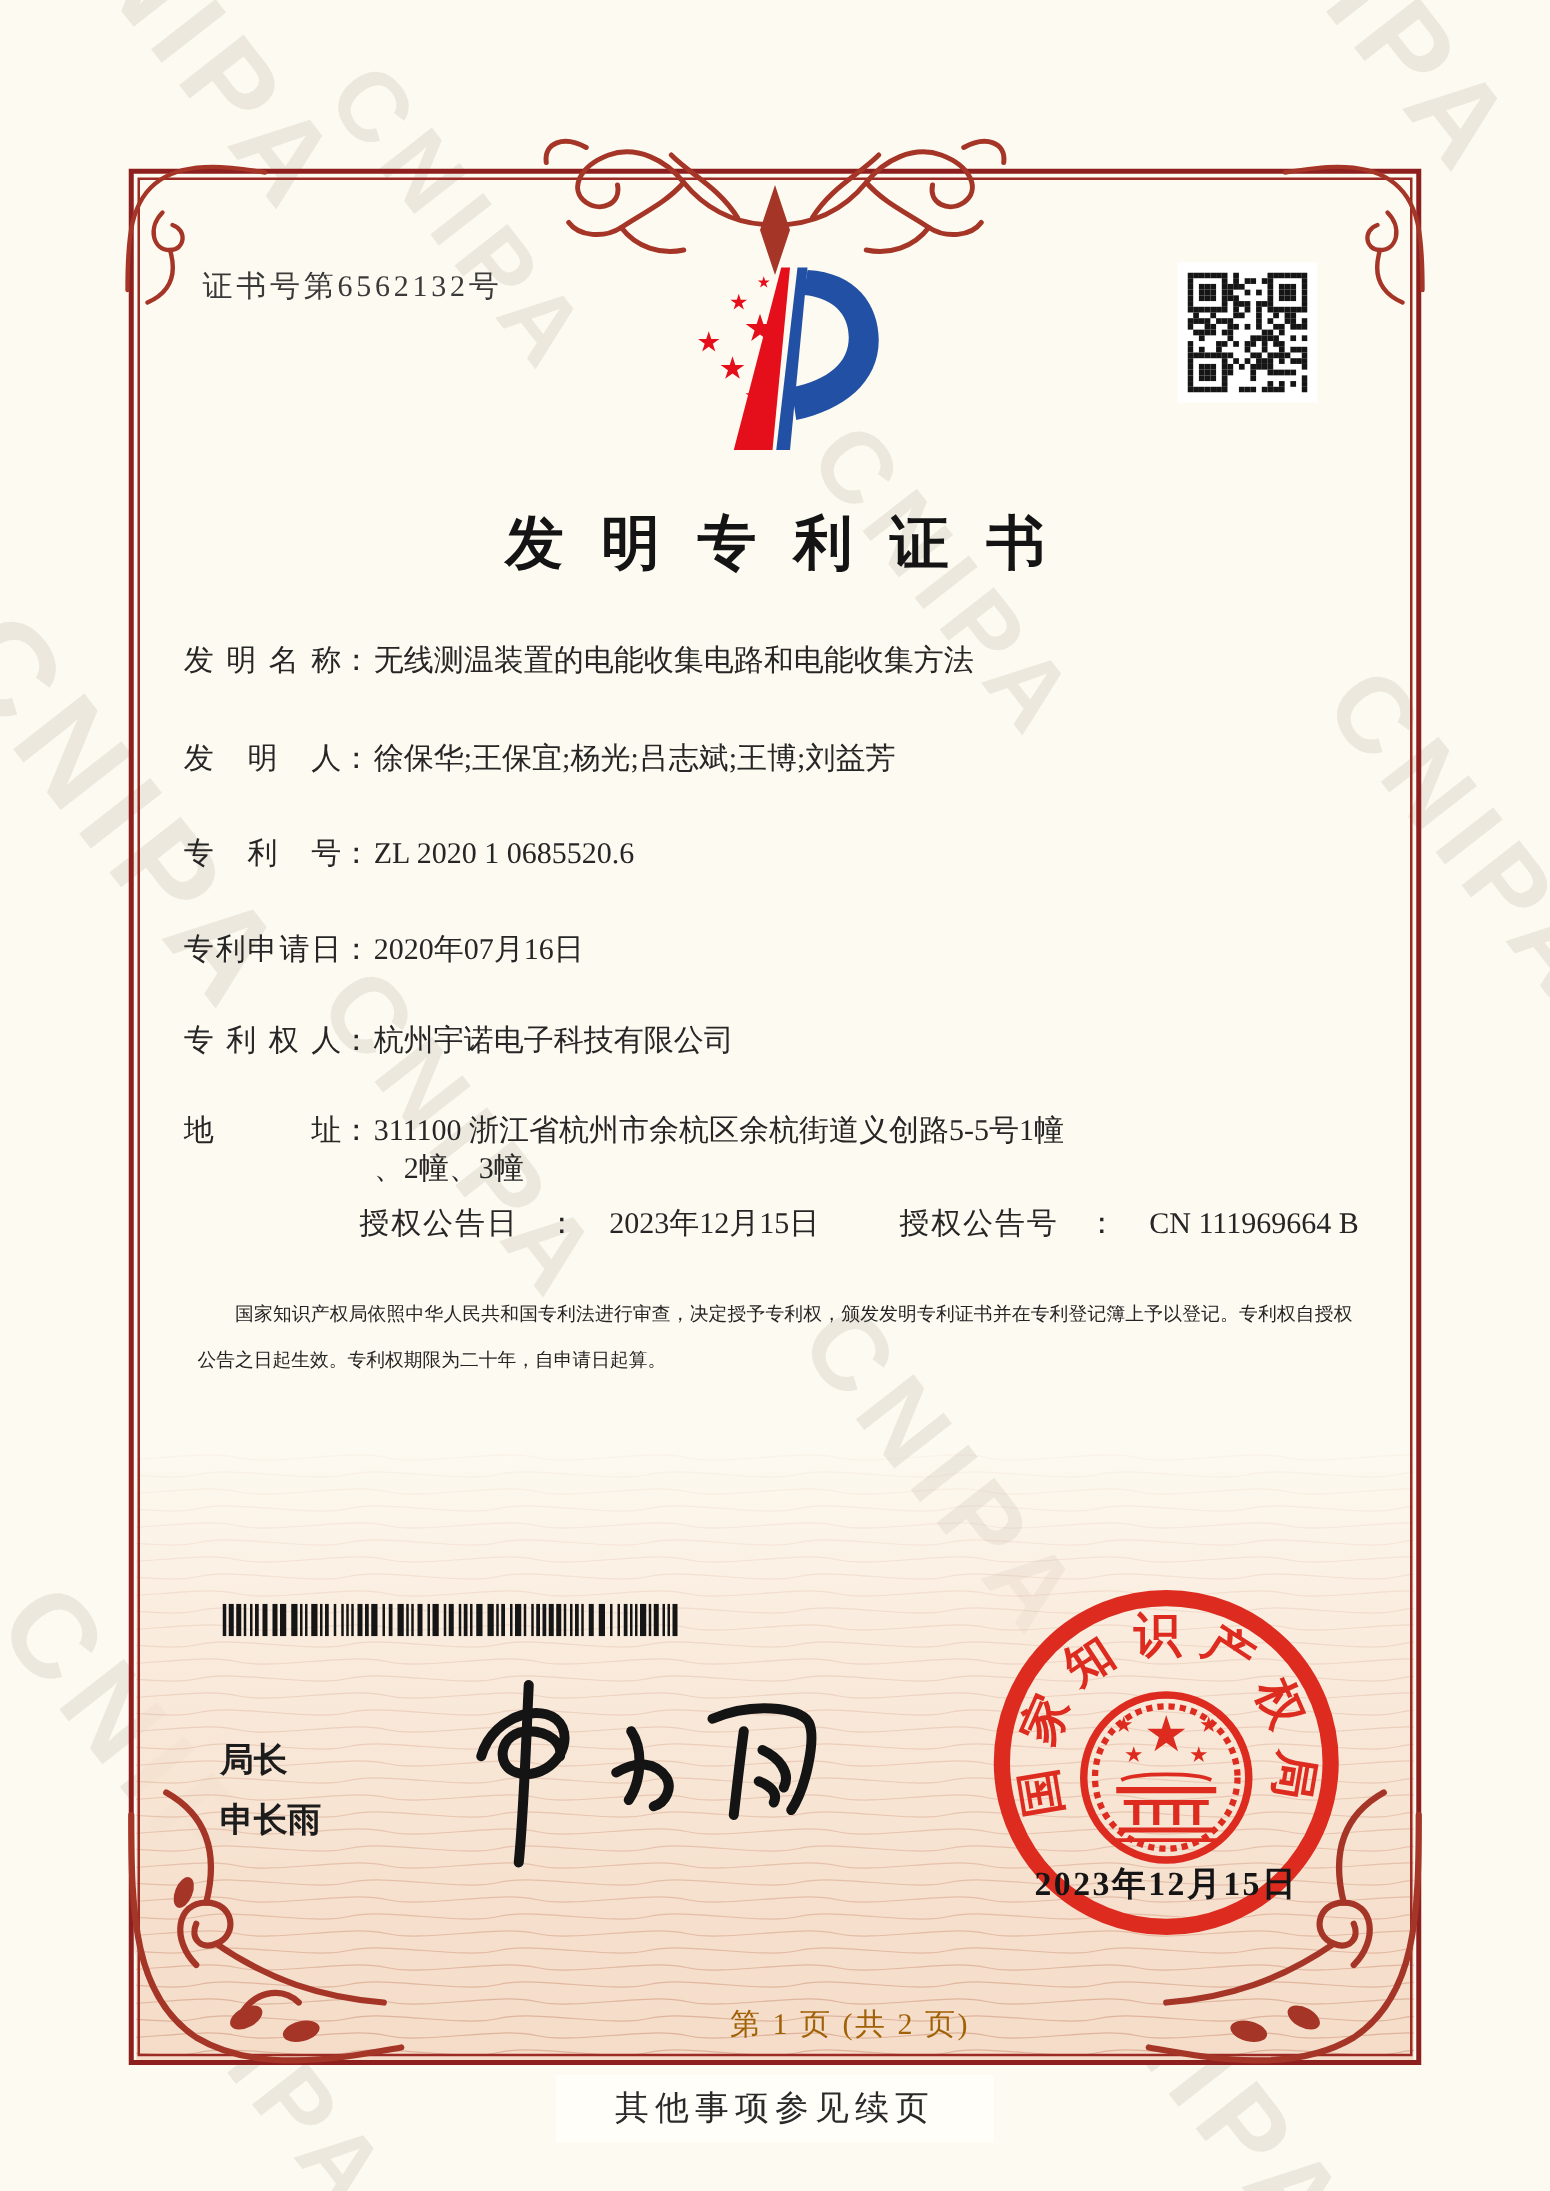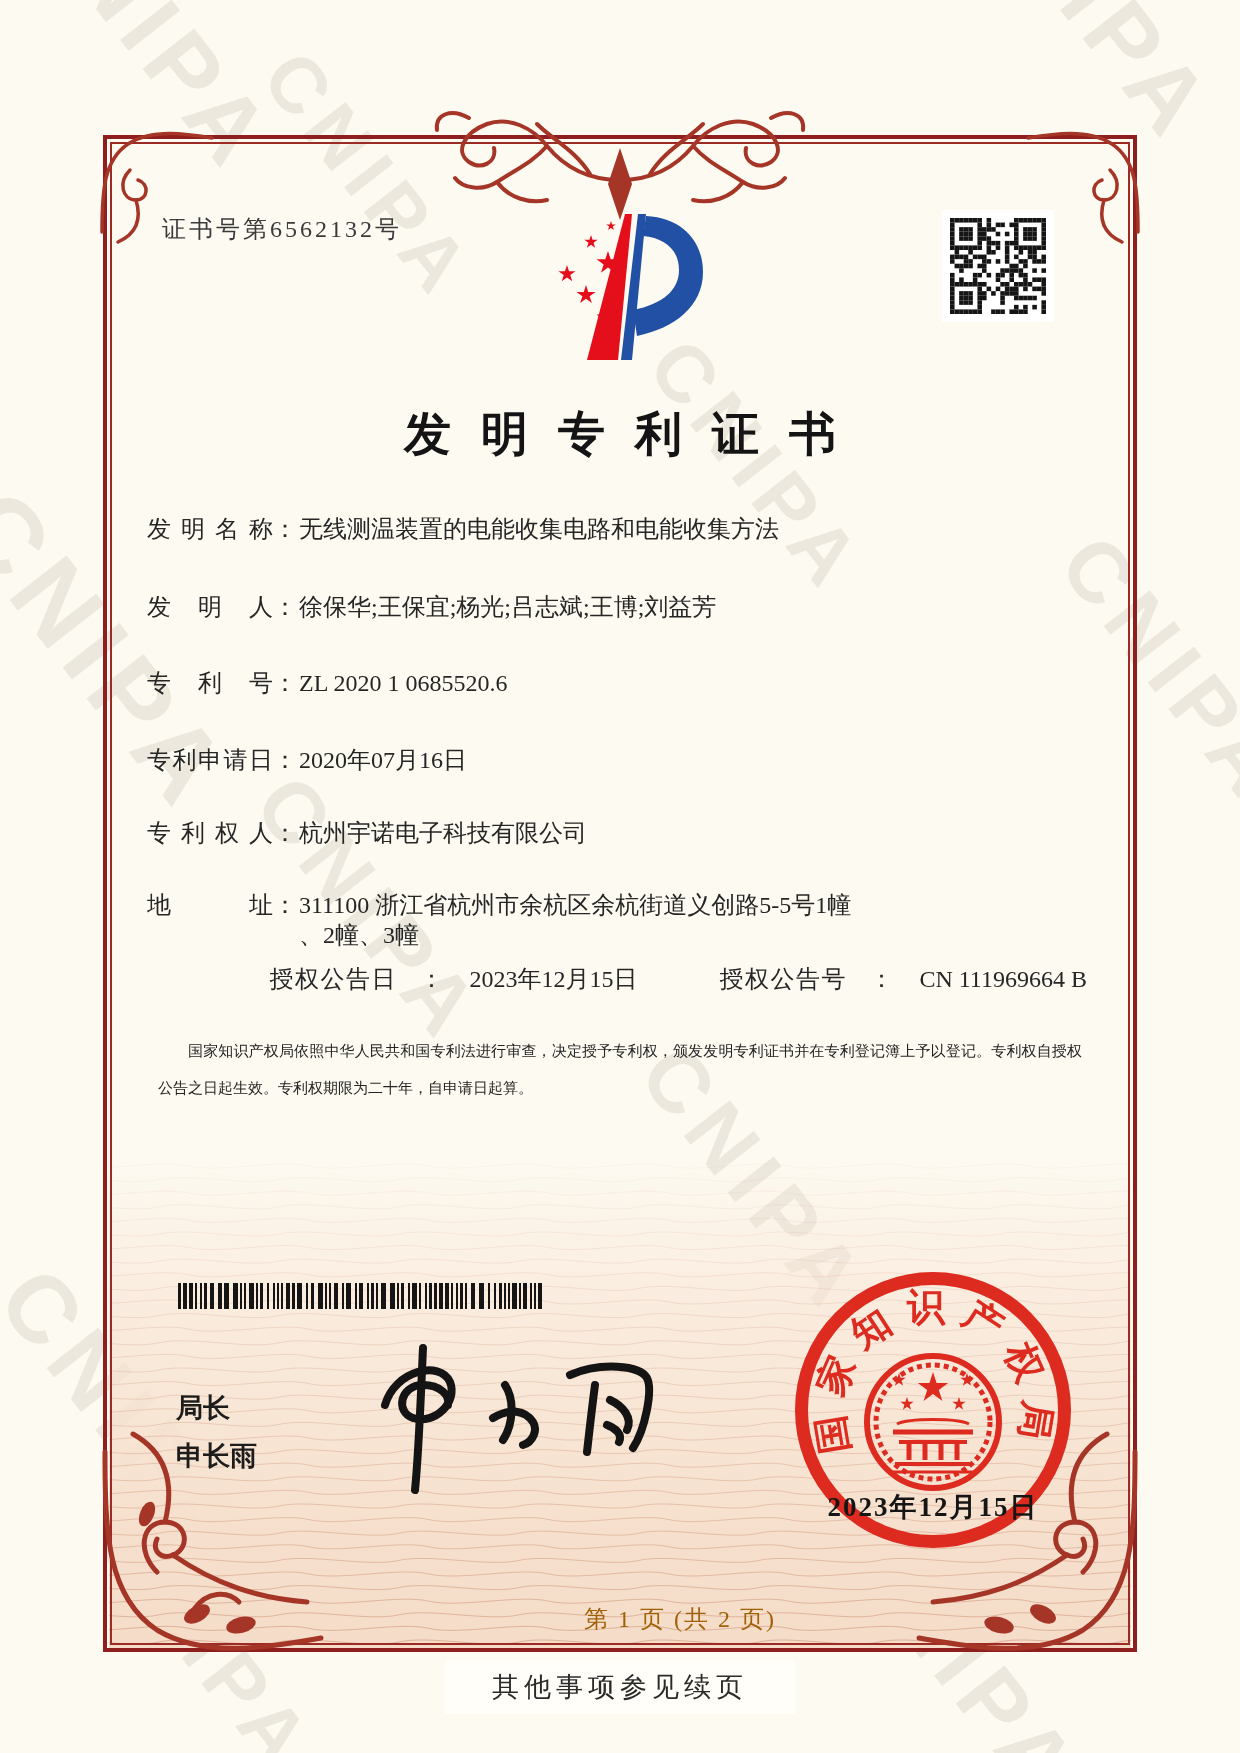--- a/index.html
+++ b/index.html
@@ -463,21 +463,21 @@
       <span>311100 浙江省杭州市余杭区余杭街道义创路5-5号1幢</span><br>
       <span>、2幢、3幢</span>
     </span>
   </div>
   <div class="row" style="top:964px">
     <span class="pair">
       <span class="lab">授权公告日</span>
         <span class="col">：</span>
       <span>2023年12月15日</span>
     </span>
-    <span class="pair" style="margin-left:82px">
+    <span class="pair" style="margin-left:64px">
       <span class="lab">授权公告号</span>
         <span class="col">：</span>
       <span>CN 111969664 B</span>
     </span>
   </div>
 
   <p class="para" style="top:1018px">国家知识产权局依照中华人民共和国专利法进行审查，决定授予专利权，颁发发明专利证书并在专利登记簿上予以登记。专利权自授权公告之日起生效。专利权期限为二十年，自申请日起算。</p>
 
   <div class="barcode">
     <svg id="barcode-svg" width="368" height="26">

